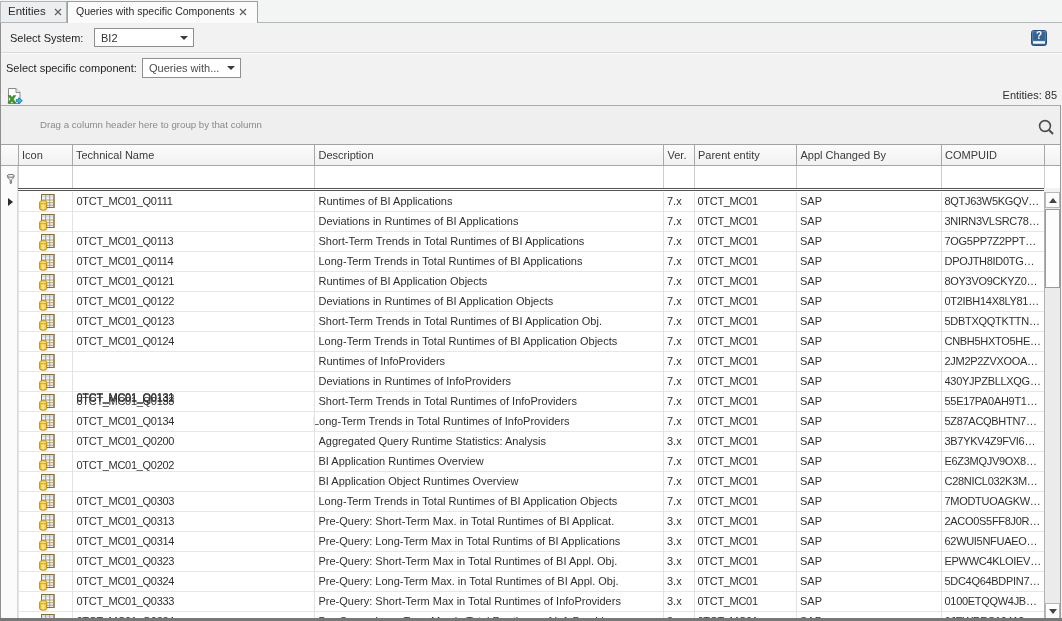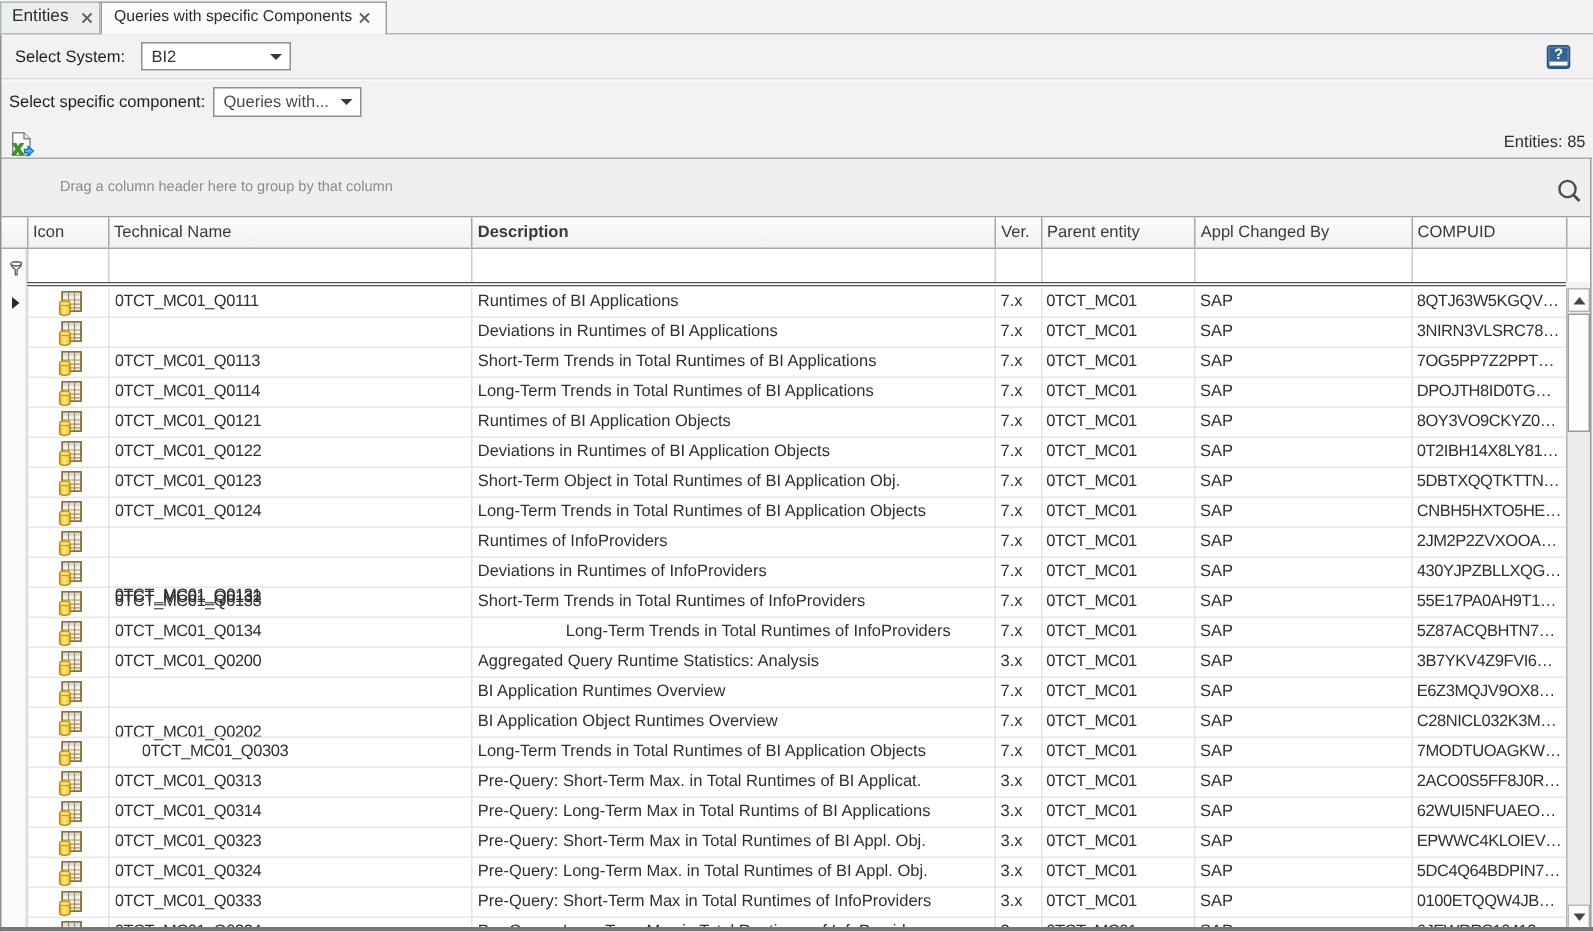--- a/index.html
+++ b/index.html
@@ -56,21 +56,21 @@
 <div class="abs" style="left:1px;top:106px;width:1059px;height:38px;background:#efefef;"></div>
 <div class="abs" style="left:40px;top:119px;font-size:9.7px;color:#8a8a8a;">Drag a column header here to group by that column</div>
 <svg class="abs" style="left:1035.5px;top:116.5px;" width="20" height="20" viewBox="0 0 20 20">
 <circle cx="9" cy="9" r="5.4" fill="none" stroke="#4d4d4d" stroke-width="1.6"></circle>
 <line x1="13" y1="13" x2="17" y2="17" stroke="#4d4d4d" stroke-width="2"></line>
 </svg>
 <div class="abs" style="left:1px;top:144px;width:1059px;height:1px;background:#a2a2a2;"></div>
 <div class="abs" style="left:1px;top:145px;width:1059px;height:21px;background:linear-gradient(#fcfcfc,#f1f1f1);border-bottom:1px solid #a6a6a6;"></div>
 <div class="abs" style="left:22px;top:149px;font-size:11px;color:#3a3a3a;white-space:nowrap;">Icon</div>
 <div class="abs" style="left:76px;top:149px;font-size:11px;color:#3a3a3a;white-space:nowrap;">Technical Name</div>
-<div class="abs" style="left:318.5px;top:149px;font-size:11px;color:#3a3a3a;white-space:nowrap;font-weight:bold;">Description</div>
+<div class="abs" style="left:318.5px;top:149px;font-size:11px;color:#3a3a3a;white-space:nowrap;">Description</div>
 <div class="abs" style="left:667.5px;top:149px;font-size:11px;color:#3a3a3a;white-space:nowrap;">Ver.</div>
 <div class="abs" style="left:698px;top:149px;font-size:11px;color:#3a3a3a;white-space:nowrap;">Parent entity</div>
 <div class="abs" style="left:800.5px;top:149px;font-size:11px;color:#3a3a3a;white-space:nowrap;">Appl Changed By</div>
 <div class="abs" style="left:945px;top:149px;font-size:11px;color:#3a3a3a;white-space:nowrap;">COMPUID</div>
 <div class="vline" style="left:18px;top:145px;height:20px;background:#a8a8a8;"></div>
 <div class="vline" style="left:72px;top:145px;height:20px;background:#a8a8a8;"></div>
 <div class="vline" style="left:314px;top:145px;height:20px;background:#a8a8a8;"></div>
 <div class="vline" style="left:663px;top:145px;height:20px;background:#a8a8a8;"></div>
 <div class="vline" style="left:693.5px;top:145px;height:20px;background:#a8a8a8;"></div>
 <div class="vline" style="left:796px;top:145px;height:20px;background:#a8a8a8;"></div>
@@ -168,21 +168,21 @@
 <div class="cell" style="left:317.5px;top:103px;width:343px;">Deviations in Runtimes of BI Application Objects</div>
 <div class="cell" style="left:666px;top:103px;width:25px;">7.x</div>
 <div class="cell" style="left:696.5px;top:103px;width:97px;letter-spacing:-0.3px;">0TCT_MC01</div>
 <div class="cell" style="left:799px;top:103px;width:139px;">SAP</div>
 <div class="cell" style="left:943.5px;top:103px;width:97px;text-overflow:ellipsis;letter-spacing:-0.3px;">0T2IBH14X8LY810AB</div>
 <div class="hline" style="left:0;top:119px;width:1043px;"></div>
 <svg style="position:absolute;left:38px;top:122px;" width="16" height="17">
       <use href="#qi"></use>
     </svg>
 <div class="cell" style="left:75.5px;top:123px;width:236px;letter-spacing:-0.3px;">0TCT_MC01_Q0123</div>
-<div class="cell" style="left:317.5px;top:123px;width:343px;">Short-Term Object in Total Runtimes of BI Application Obj.</div>
+<div class="cell" style="left:317.5px;top:123px;width:343px;">Short-Term Trends in Total Runtimes of BI Application Obj.</div>
 <div class="cell" style="left:666px;top:123px;width:25px;">7.x</div>
 <div class="cell" style="left:696.5px;top:123px;width:97px;letter-spacing:-0.3px;">0TCT_MC01</div>
 <div class="cell" style="left:799px;top:123px;width:139px;">SAP</div>
 <div class="cell" style="left:943.5px;top:123px;width:97px;text-overflow:ellipsis;letter-spacing:-0.3px;">5DBTXQQTKTTNE0AB</div>
 <div class="hline" style="left:0;top:139px;width:1043px;"></div>
 <svg style="position:absolute;left:38px;top:142px;" width="16" height="17">
       <use href="#qi"></use>
     </svg>
 <div class="cell" style="left:75.5px;top:143px;width:236px;letter-spacing:-0.3px;">0TCT_MC01_Q0124</div>
 <div class="cell" style="left:317.5px;top:143px;width:343px;">Long-Term Trends in Total Runtimes of BI Application Objects</div>
@@ -218,21 +218,21 @@
 <div class="cell" style="left:317.5px;top:203px;width:343px;">Short-Term Trends in Total Runtimes of InfoProviders</div>
 <div class="cell" style="left:666px;top:203px;width:25px;">7.x</div>
 <div class="cell" style="left:696.5px;top:203px;width:97px;letter-spacing:-0.3px;">0TCT_MC01</div>
 <div class="cell" style="left:799px;top:203px;width:139px;">SAP</div>
 <div class="cell" style="left:943.5px;top:203px;width:97px;text-overflow:ellipsis;letter-spacing:-0.3px;">55E17PA0AH9T10AB</div>
 <div class="hline" style="left:0;top:219px;width:1043px;"></div>
 <svg style="position:absolute;left:38px;top:222px;" width="16" height="17">
       <use href="#qi"></use>
     </svg>
 <div class="cell" style="left:75.5px;top:223px;width:236px;letter-spacing:-0.3px;">0TCT_MC01_Q0134</div>
-<div class="cell" style="left:333px;top:223px;width:343px;text-align:center;">Long-Term Trends in Total Runtimes of InfoProviders</div>
+<div class="cell" style="left:312px;top:223px;width:343px;">Long-Term Trends in Total Runtimes of InfoProviders</div>
 <div class="cell" style="left:666px;top:223px;width:25px;">7.x</div>
 <div class="cell" style="left:696.5px;top:223px;width:97px;letter-spacing:-0.3px;">0TCT_MC01</div>
 <div class="cell" style="left:799px;top:223px;width:139px;">SAP</div>
 <div class="cell" style="left:943.5px;top:223px;width:97px;text-overflow:ellipsis;letter-spacing:-0.3px;">5Z87ACQBHTN720AB</div>
 <div class="hline" style="left:0;top:239px;width:1043px;"></div>
 <svg style="position:absolute;left:38px;top:242px;" width="16" height="17">
       <use href="#qi"></use>
     </svg>
 <div class="cell" style="left:75.5px;top:243px;width:236px;letter-spacing:-0.3px;">0TCT_MC01_Q0200</div>
 <div class="cell" style="left:317.5px;top:243px;width:343px;">Aggregated Query Runtime Statistics: Analysis</div>
@@ -246,31 +246,31 @@
     </svg>
 <div class="cell" style="left:317.5px;top:263px;width:343px;">BI Application Runtimes Overview</div>
 <div class="cell" style="left:666px;top:263px;width:25px;">7.x</div>
 <div class="cell" style="left:696.5px;top:263px;width:97px;letter-spacing:-0.3px;">0TCT_MC01</div>
 <div class="cell" style="left:799px;top:263px;width:139px;">SAP</div>
 <div class="cell" style="left:943.5px;top:263px;width:97px;text-overflow:ellipsis;letter-spacing:-0.3px;">E6Z3MQJV9OX8M0AB</div>
 <div class="hline" style="left:0;top:279px;width:1043px;"></div>
 <svg style="position:absolute;left:38px;top:282px;" width="16" height="17">
       <use href="#qi"></use>
     </svg>
-<div class="cell" style="left:75.5px;top:290px;width:236px;letter-spacing:-0.3px;">0TCT_MC01_Q0202</div>
+<div class="cell" style="left:75.5px;top:267px;width:236px;letter-spacing:-0.3px;">0TCT_MC01_Q0202</div>
 <div class="cell" style="left:317.5px;top:283px;width:343px;">BI Application Object Runtimes Overview</div>
 <div class="cell" style="left:666px;top:283px;width:25px;">7.x</div>
 <div class="cell" style="left:696.5px;top:283px;width:97px;letter-spacing:-0.3px;">0TCT_MC01</div>
 <div class="cell" style="left:799px;top:283px;width:139px;">SAP</div>
 <div class="cell" style="left:943.5px;top:283px;width:97px;text-overflow:ellipsis;letter-spacing:-0.3px;">C28NICL032K3M0AB0</div>
 <div class="hline" style="left:0;top:299px;width:1043px;"></div>
 <svg style="position:absolute;left:38px;top:302px;" width="16" height="17">
       <use href="#qi"></use>
     </svg>
-<div class="cell" style="left:75.5px;top:303px;width:236px;letter-spacing:-0.3px;margin-left:18px;">0TCT_MC01_Q0303</div>
+<div class="cell" style="left:75.5px;top:303px;width:236px;letter-spacing:-0.3px;">0TCT_MC01_Q0303</div>
 <div class="cell" style="left:317.5px;top:303px;width:343px;">Long-Term Trends in Total Runtimes of BI Application Objects</div>
 <div class="cell" style="left:666px;top:303px;width:25px;">7.x</div>
 <div class="cell" style="left:696.5px;top:303px;width:97px;letter-spacing:-0.3px;">0TCT_MC01</div>
 <div class="cell" style="left:799px;top:303px;width:139px;">SAP</div>
 <div class="cell" style="left:943.5px;top:303px;width:97px;text-overflow:ellipsis;letter-spacing:-0.3px;">7MODTUOAGKW60AB0</div>
 <div class="hline" style="left:0;top:319px;width:1043px;"></div>
 <svg style="position:absolute;left:38px;top:322px;" width="16" height="17">
       <use href="#qi"></use>
     </svg>
 <div class="cell" style="left:75.5px;top:323px;width:236px;letter-spacing:-0.3px;">0TCT_MC01_Q0313</div>

